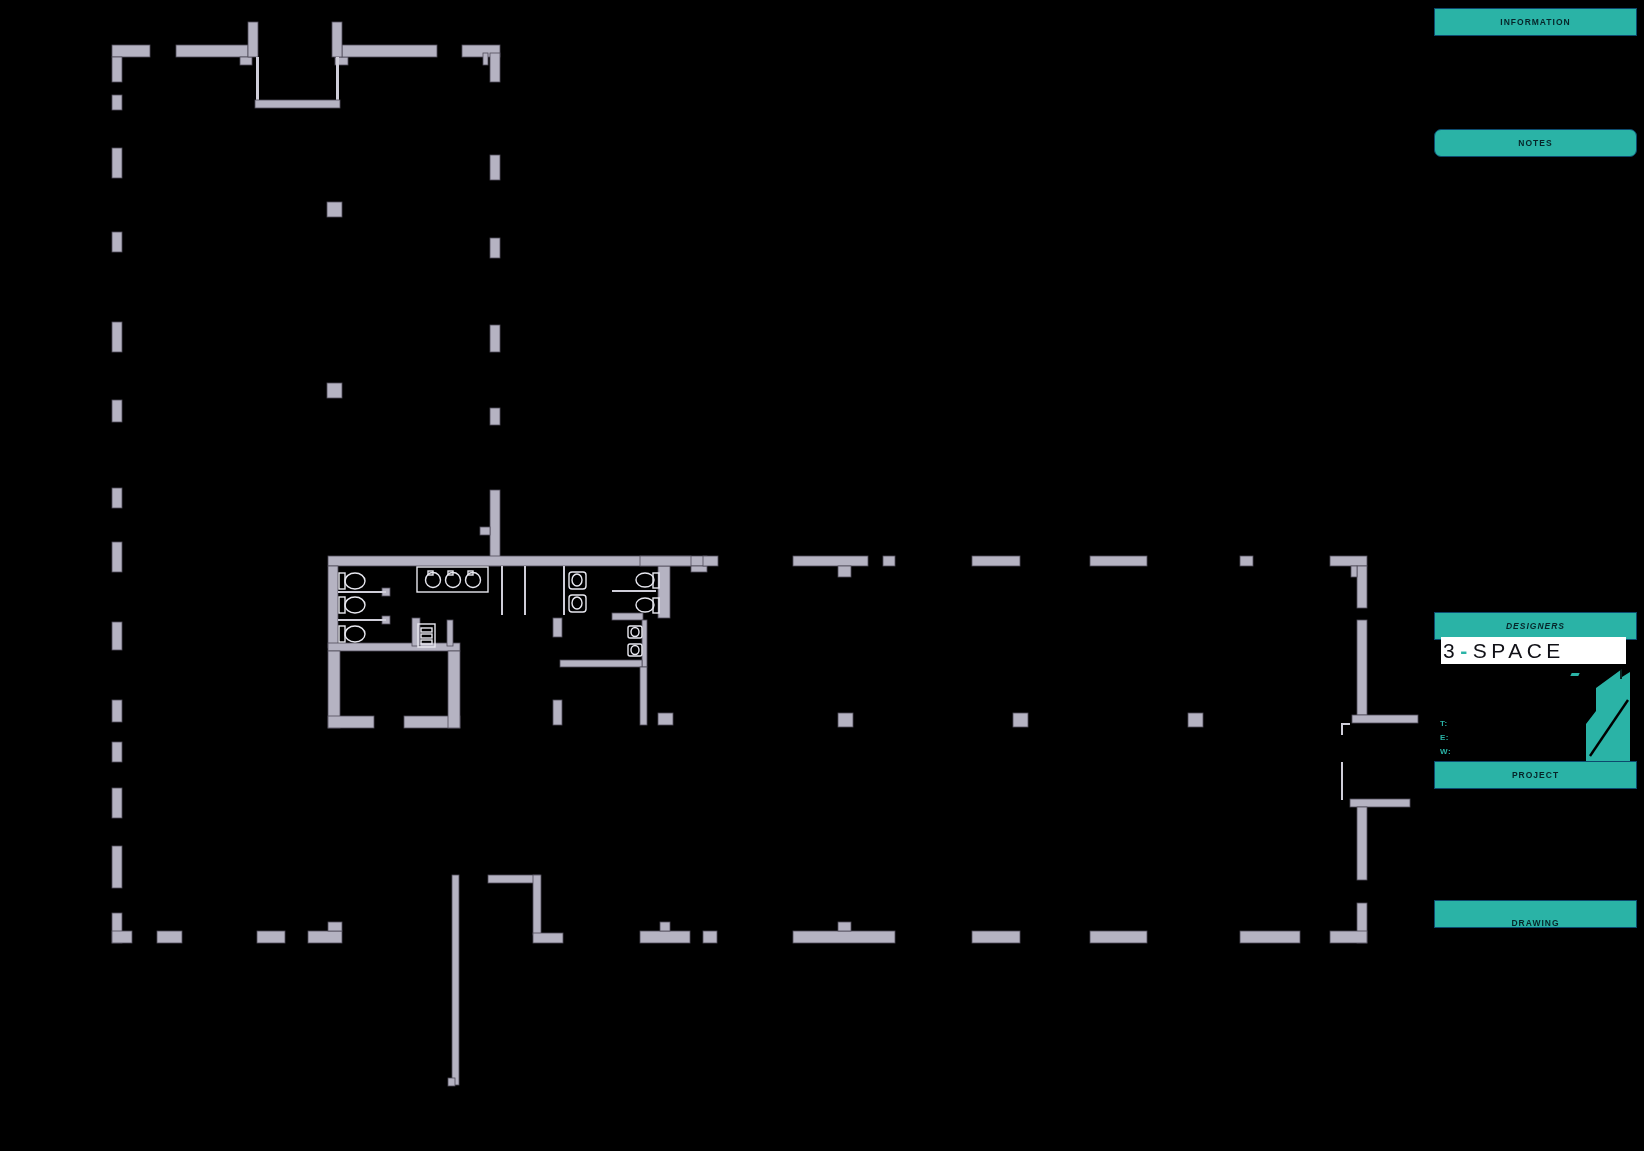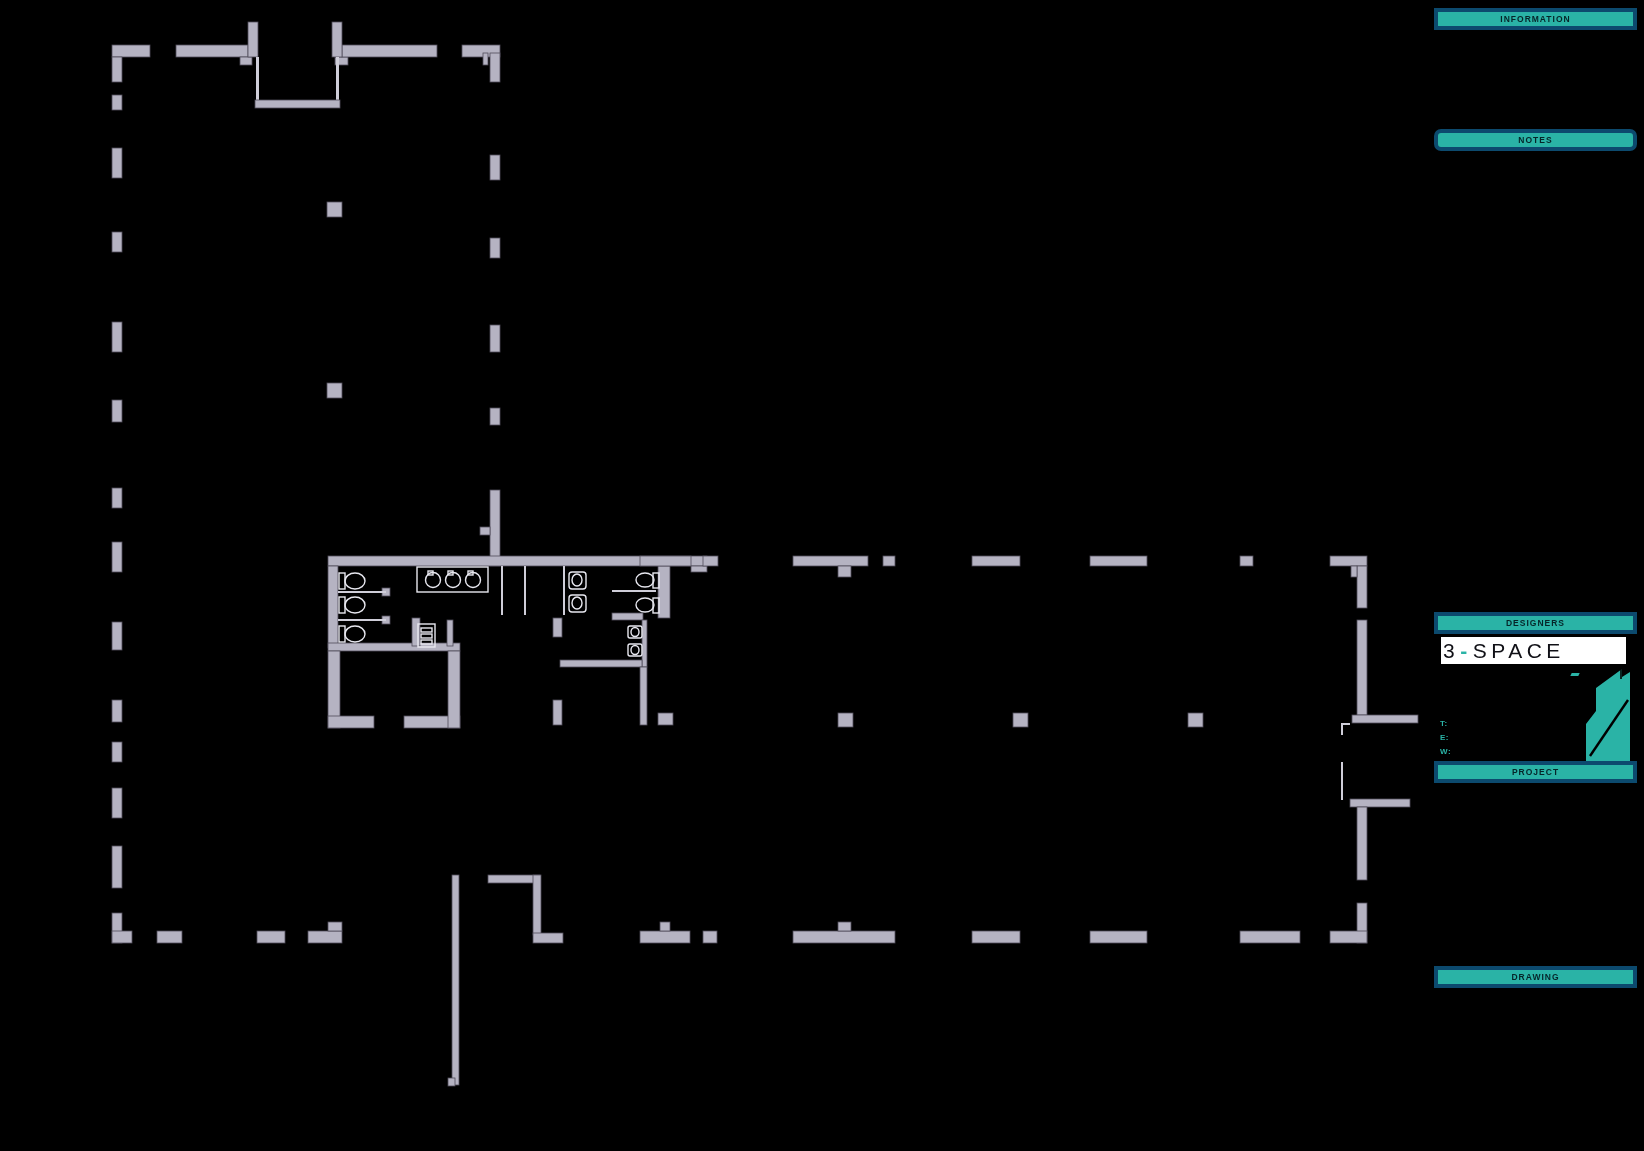--- a/index.html
+++ b/index.html
@@ -1,29 +1,29 @@
 <!DOCTYPE html>
 <html><head>
 <meta charset="utf-8">
 <style>
   html,body{margin:0;padding:0;background:#000;}
   .canvas{position:relative;width:1644px;height:1151px;background:#000;overflow:hidden;
           font-family:"Liberation Sans",sans-serif;}
   svg.plan{position:absolute;left:0;top:0;display:block;}
 
   
-  .bar{position:absolute;left:1434px;width:203px;height:22px;background:#2ab3a6;
-       border:4px solid #0c4a6e;box-sizing:border-box;display:flex;align-items:center;
+  .bar{position:absolute;left:1434px;width:203px;height:28px;background:#2ab3a6;
+       border:1px solid #0c4a6e;box-sizing:border-box;display:flex;align-items:center;
        justify-content:center;}
   .bar span{font-size:8.5px;font-weight:bold;color:#062529;letter-spacing:1px;line-height:1;}
   .bar.information{top:8px;}
   .bar.notes{top:129px;border-radius:7px;}
-  .bar.designers{top:612px;}
+  .bar.designers{top:612px;font-style:italic;}
   .bar.project{top:761px;}
-  .bar.drawing{top:966px;}
+  .bar.drawing{top:900px;align-items:flex-end;}
 
   
   .logo{position:absolute;left:1441px;top:637px;width:185px;height:27px;background:#ffffff;
         display:flex;align-items:center;padding-left:2px;box-sizing:border-box;overflow:hidden;}
   .logo span{font-size:21px;letter-spacing:4.5px;color:#101016;font-weight:400;line-height:1;
              white-space:nowrap;}
   .logo .dash{color:#2ab3a6;font-weight:bold;margin:0 1px;}
   .logo-mark{position:absolute;left:1571px;top:673px;width:8px;height:3px;background:#2ab3a6;
              transform:skewX(-25deg);}
 

